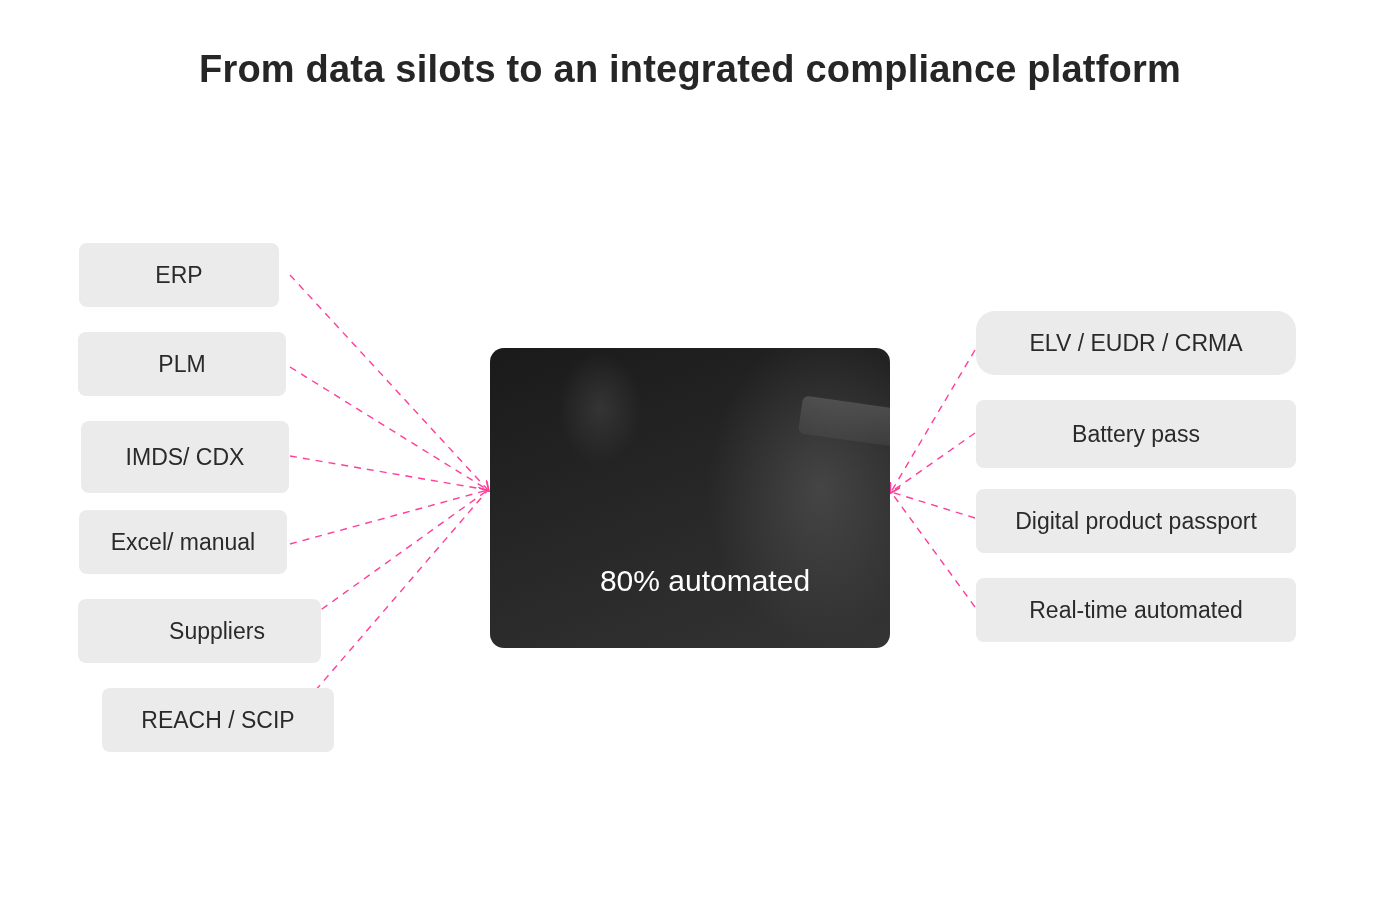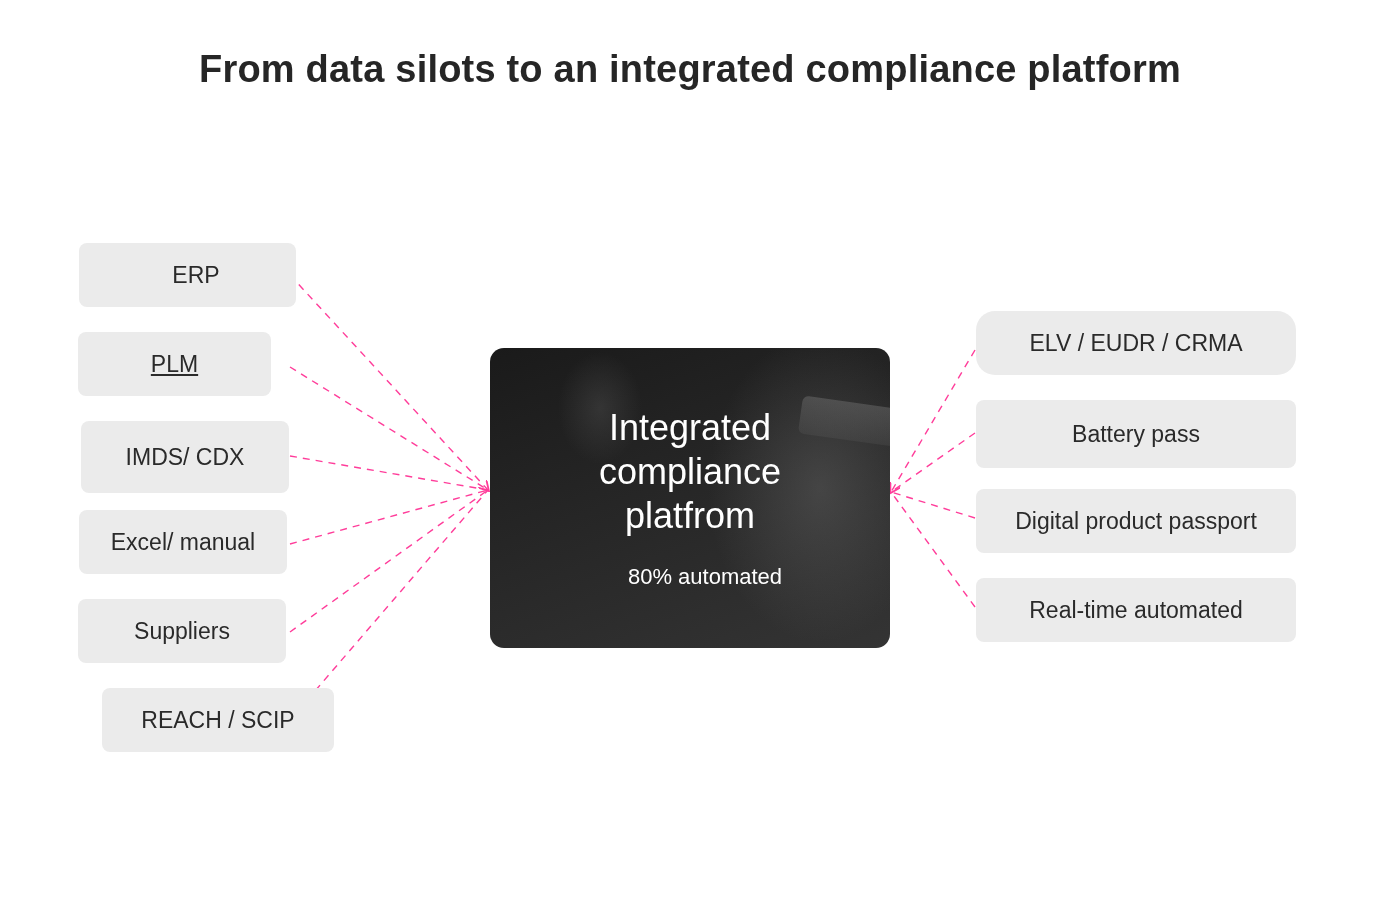--- a/index.html
+++ b/index.html
@@ -15,21 +15,21 @@
               background:
                 radial-gradient(ellipse 160px 220px at 330px 140px, rgba(120,120,120,0.35), rgba(0,0,0,0) 70%),
                 radial-gradient(ellipse 60px 80px at 110px 60px, rgba(90,90,90,0.35), rgba(0,0,0,0) 70%),
                 linear-gradient(160deg, #1a1a1a 0%, #262626 45%, #343434 100%);
               color: #ffffff; text-align: center; }
     .blindfold { position: absolute; left: 310px; top: 55px; width: 110px; height: 38px;
                  background: linear-gradient(180deg, rgba(170,170,170,0.25), rgba(120,120,120,0.15));
                  transform: rotate(8deg); border-radius: 6px; }
     .center-title { position: absolute; left: 0; right: 0; top: 58px;
                     font-size: 36px; line-height: 44px; font-weight: 400; }
-    .center-sub { position: absolute; left: 8px; right: 0; top: 216px; font-size: 22px; margin-left: 22px; }
+    .center-sub { position: absolute; left: 8px; right: 0; top: 216px; font-size: 30px; margin-left: 22px; }
     svg.lines { position: absolute; left: 0; top: 0; }
   </style>
 </head>
 <body>
 
 <div class="title">From data silots to an integrated compliance platform</div>
 
 <svg class="lines" width="1380" height="900">
   <defs>
     <marker id="arr" markerWidth="8" markerHeight="8" refX="6" refY="4" orient="auto">
@@ -43,46 +43,41 @@
     <line x1="290" y1="544" x2="488" y2="490"></line>
     <line x1="290" y1="632" x2="488" y2="490"></line>
     <line x1="290" y1="720" x2="488" y2="490"></line>
     <line x1="975" y1="350" x2="891" y2="492" marker-end="url(#arr)"></line>
     <line x1="975" y1="433" x2="891" y2="492"></line>
     <line x1="975" y1="518" x2="891" y2="492"></line>
     <line x1="975" y1="607" x2="891" y2="492"></line>
   </g>
 </svg>
 
-<div class="box" style="left:79px;top:243px;width:200px;height:64px;padding-left:17px;">
+<div class="box" style="left:79px;top:243px;width:200px;height:64px;">
   <span>ERP</span>
 </div>
-<div class="box" style="left:78px;top:332px;width:193px;height:64px;text-decoration:underline;">
+<div class="box" style="left:78px;top:332px;width:208px;height:64px;">
   <span>PLM</span>
 </div>
 <div class="box" style="left:81px;top:421px;width:208px;height:72px;">
   <span>IMDS/ CDX</span>
 </div>
 <div class="box" style="left:79px;top:510px;width:208px;height:64px;align-items:center;">
   <span>Excel/ manual</span>
 </div>
-<div class="box" style="left:78px;top:599px;width:208px;height:64px;">
+<div class="box" style="left:78px;top:599px;width:208px;height:64px;padding-left:35px;">
   <span>Suppliers</span>
 </div>
 <div class="box" style="left:79px;top:688px;width:232px;height:64px;margin-left:23px;">
   <span>REACH / SCIP</span>
 </div>
 
 <div class="center">
   <div class="blindfold"></div>
-  <div class="center-title">
-    <div>Integrated</div>
-    <div>compliance</div>
-    <div>platfrom</div>
-  </div>
   <div class="center-sub">80% automated</div>
 </div>
 
 <div class="box" style="left:976px;top:311px;width:320px;height:64px;border-radius:19px;">
   <span>ELV / EUDR / CRMA</span>
 </div>
 <div class="box" style="left:976px;top:400px;width:320px;height:68px;">
   <span>Battery pass</span>
 </div>
 <div class="box" style="left:976px;top:489px;width:320px;height:64px;">

